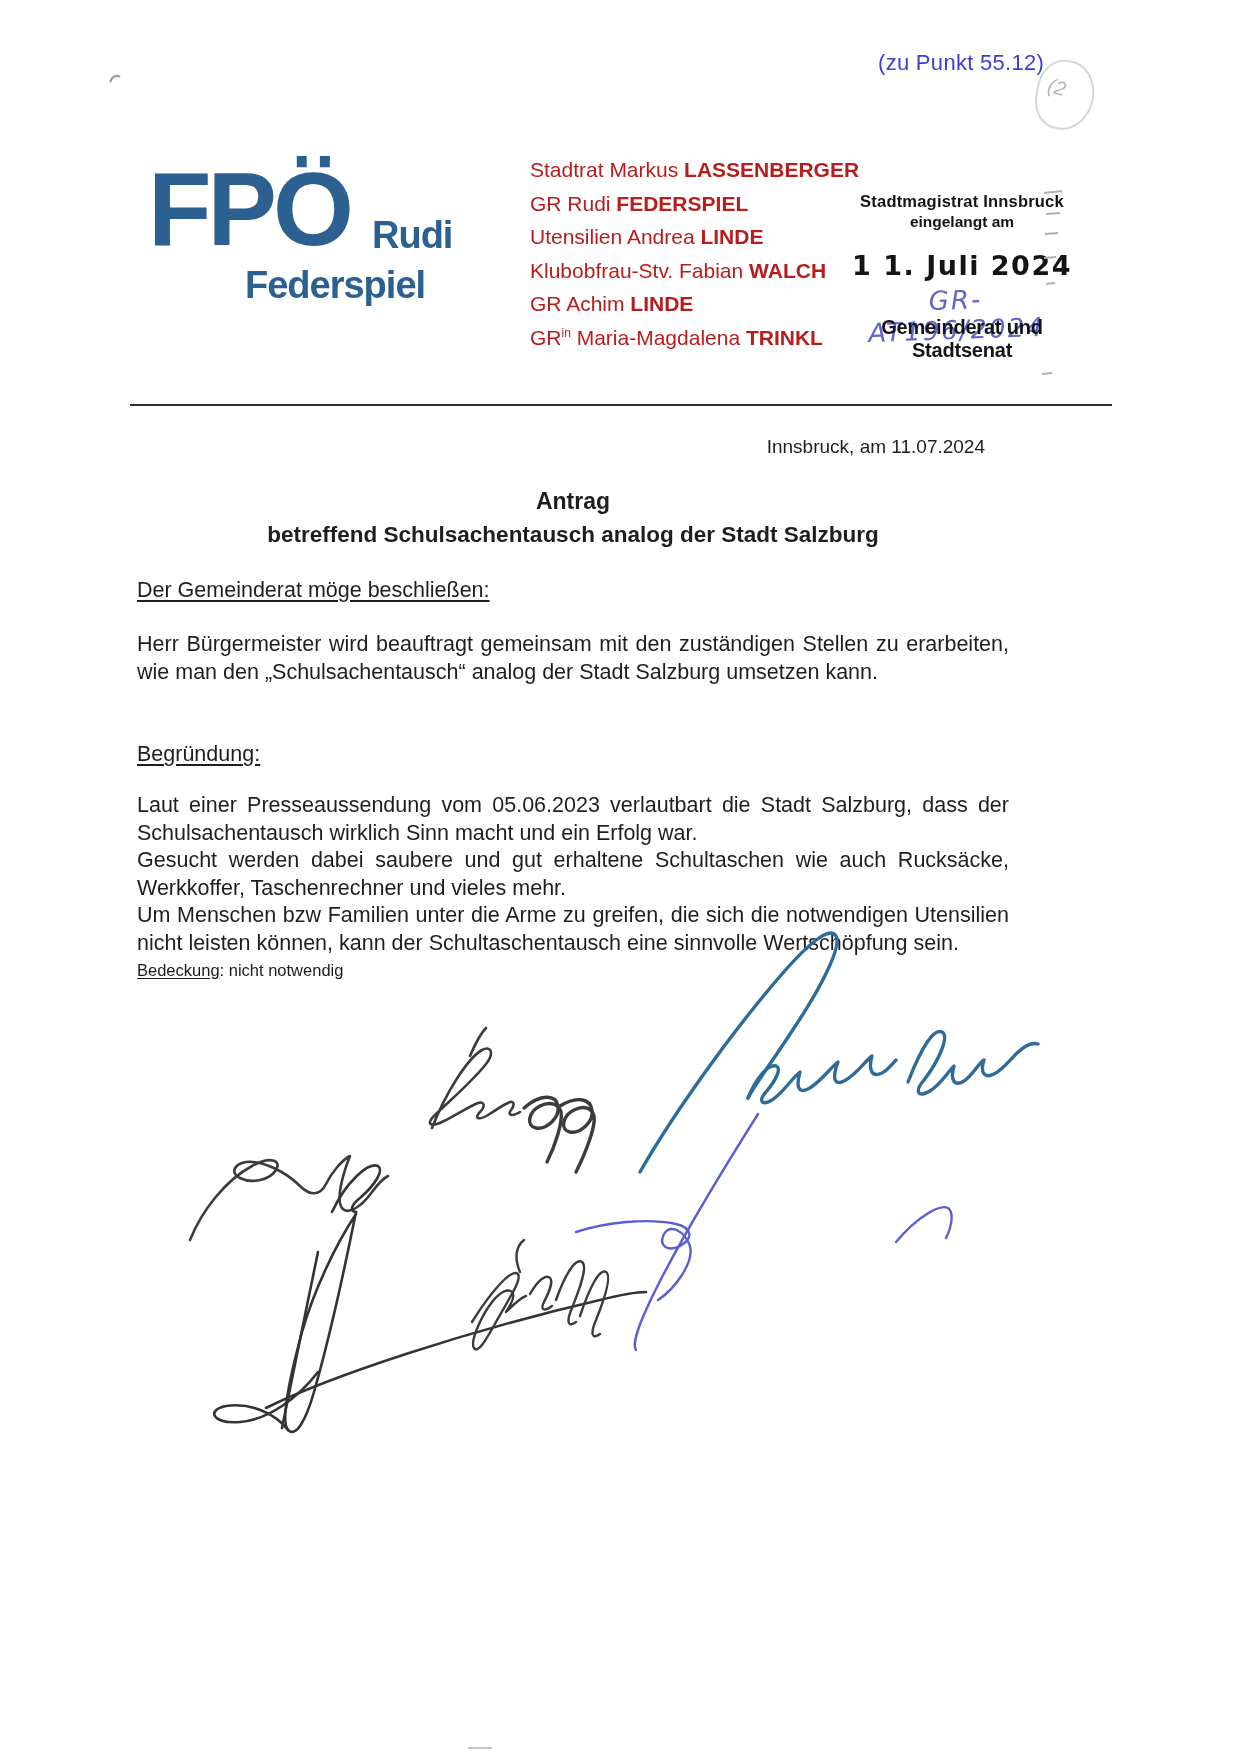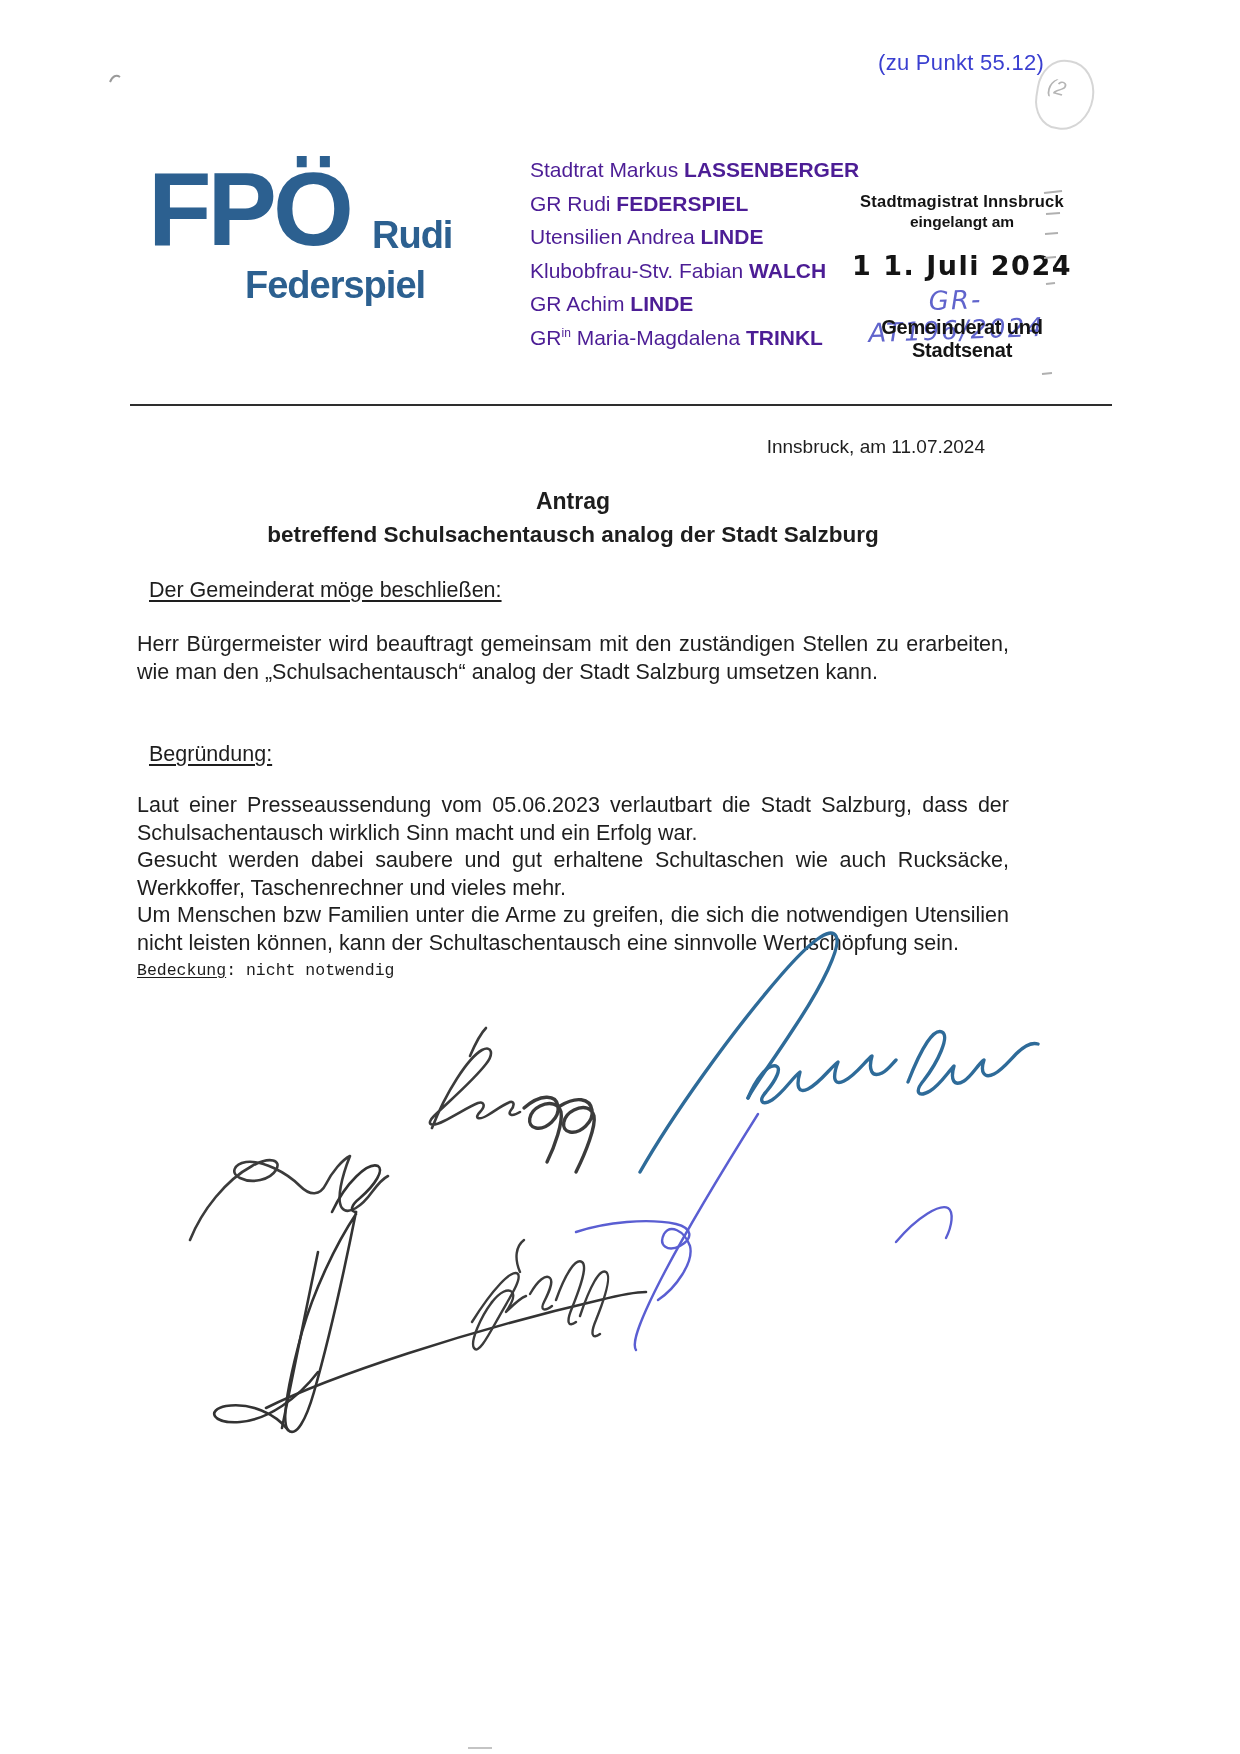--- a/index.html
+++ b/index.html
@@ -22,21 +22,21 @@
   }
 
   
   .logo { position:absolute; left:148px; top:152px; width:340px; height:175px; }
   .logo-fpo { position:absolute; left:0; top:0; font-size:104px; font-weight:bold;
     letter-spacing:-4px; line-height:1.1; }
   .logo-rudi { position:absolute; left:224px; top:62px; font-size:38px; font-weight:bold; letter-spacing:-1px; }
   .logo-last { position:absolute; left:97px; top:112px; font-size:38px; font-weight:bold; letter-spacing:-1px; }
 
   
-  .submitters { position:absolute; left:530px; top:151px; font-size:21px; line-height:28.5px; color:#4c1d95; }
+  .submitters { position:absolute; left:530px; top:151px; font-size:21px; line-height:28.5px; color:#b91c1c; }
   .submitters strong { font-weight:bold; }
   .submitters sup { font-size:12px; }
 
   
   .stamp { position:absolute; left:850px; top:192px; width:224px; height:150px; color:#141414; }
   .stamp > div { position:absolute; width:100%; text-align:center; }
   .stamp-office   { top:0;    font-size:16.5px; font-weight:bold; letter-spacing:0.2px; }
   .stamp-received { top:21px; font-size:15.5px; font-weight:bold; }
   .stamp-date     { top:58px; font-size:27px; font-weight:bold; letter-spacing:1.5px;
                     font-family:"DejaVu Sans", sans-serif; }
@@ -46,31 +46,31 @@
 
   .rule { position:absolute; left:130px; top:404px; width:982px; height:2px; background:#2e2e2e; }
 
   .place-date { position:absolute; left:137px; top:436px; width:848px; text-align:right; font-size:19px; }
 
   .title-block { position:absolute; left:137px; top:488px; width:872px; text-align:center; }
   .title   { font-size:23px;   font-weight:bold; }
   .subject { font-size:22.5px; font-weight:bold; margin-top:7px; }
 
   .motion-heading, .reasoning-heading { position:absolute; left:137px; font-size:21.5px;
-    text-decoration:underline; text-underline-offset:3px;margin-left:12px; }
+    text-decoration:underline; text-underline-offset:3px; }
   .motion-heading    { top:578px; }
   .reasoning-heading { top:742px; }
 
   .motion-text { position:absolute; left:137px; top:630px; width:872px;
     font-size:21.5px; line-height:28px; text-align:justify; }
   .reasoning { position:absolute; left:137px; top:792px; width:872px;
     font-size:21.5px; line-height:27.5px; text-align:justify; }
   .reasoning p { margin:0; }
 
-  .coverage { position:absolute; left:137px; top:961px; font-size:16.5px; color:#1b1b1b;font-family:Liberation Mono, monospace; }
+  .coverage { position:absolute; left:137px; top:961px; font-size:16.5px; color:#1b1b1b; }
   .coverage .lbl { text-decoration:underline; text-underline-offset:2px; }
 
   .signatures { position:absolute; left:0; top:0; width:1240px; height:1754px; pointer-events:none; }
 </style>
 </head>
 <body>
 
 <div class="page">
 
   <div class="ref-note" style="color:#3a3fd0;text-align:right;">(zu Punkt 55.12)</div>

